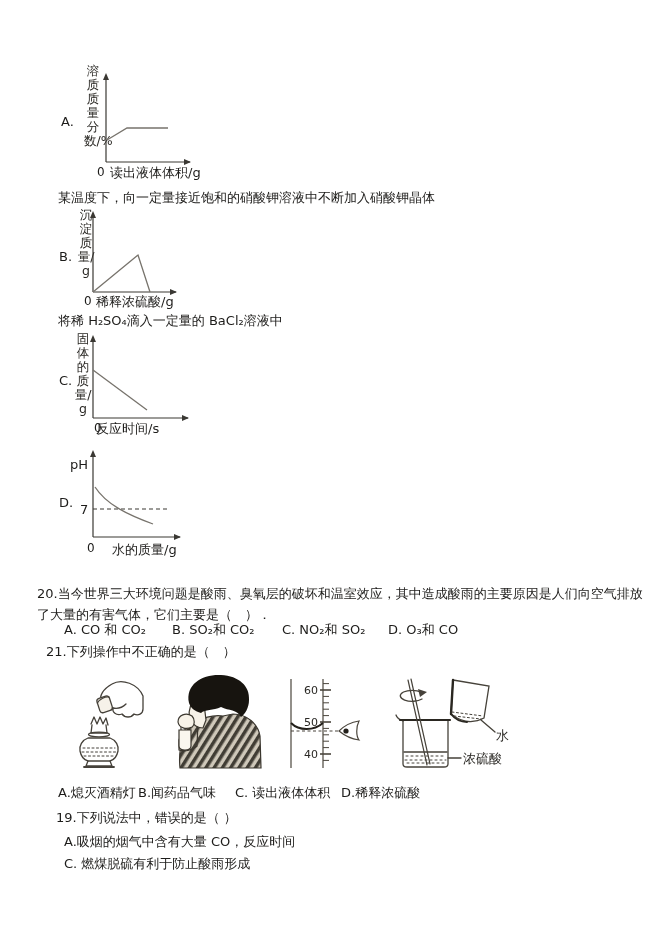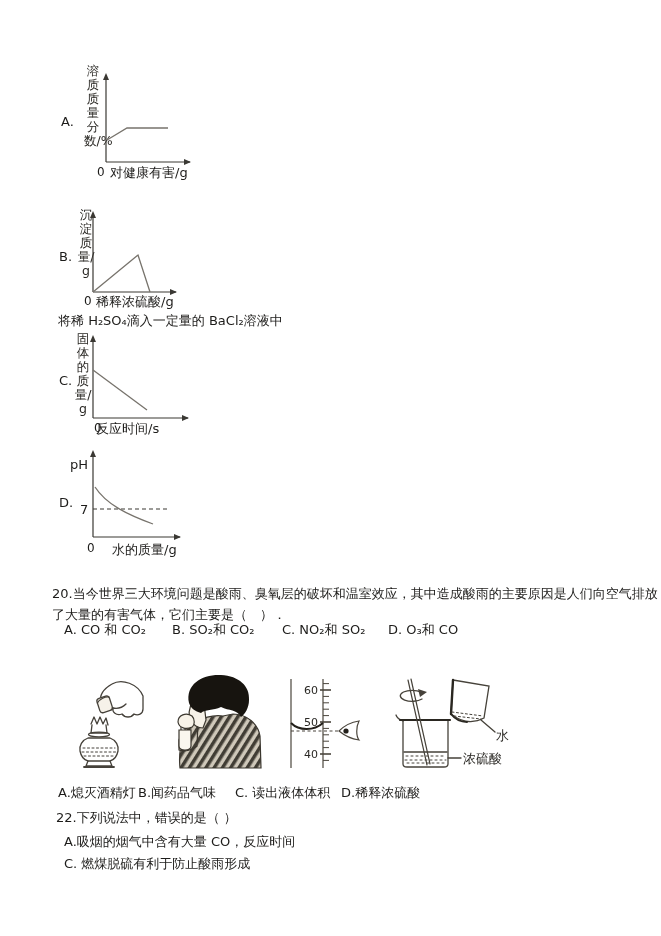--- a/index.html
+++ b/index.html
@@ -24,21 +24,22 @@
   <svg class="gsvg" style="left:100px;top:70px" width="95" height="96">
     <g stroke="#3a3833" stroke-width="1.2" fill="none">
       <line x1="6" y1="8" x2="6" y2="92"></line>
       <line x1="6" y1="92" x2="90" y2="92"></line>
     </g>
     <polygon points="3,10 6,3 9,10" fill="#3a3833"></polygon>
     <polygon points="84,89 91,92 84,95" fill="#3a3833"></polygon>
     <polyline fill="none" stroke="#77736c" stroke-width="1.3" points="7,70 27,58 68,58"></polyline>
   </svg>
   <span class="txt small" style="left:97px;top:162px">0</span>
-  <span class="txt" style="left:110px;top:163px">对健康有害/g</span>
+  <span class="txt" style="left:110px;top:163px">读出液体体积/g</span>
+  <div class="txt" style="left:58px;top:188px">某温度下，向一定量接近饱和的硝酸钾溶液中不断加入硝酸钾晶体</div>
 
   <span class="txt" style="left:59px;top:247px">B.</span>
   <div class="ylab" style="left:77px;top:208px">沉淀质量/g</div>
   <svg class="gsvg" style="left:88px;top:210px" width="95" height="86">
     <g stroke="#3a3833" stroke-width="1.2" fill="none">
       <line x1="5" y1="6" x2="5" y2="82"></line>
       <line x1="5" y1="82" x2="88" y2="82"></line>
     </g>
     <polygon points="2,8 5,1 8,8" fill="#3a3833"></polygon>
     <polygon points="82,79 89,82 82,85" fill="#3a3833"></polygon>
@@ -71,26 +72,27 @@
       <line x1="5" y1="87" x2="92" y2="87"></line>
     </g>
     <polygon points="2,7 5,0 8,7" fill="#3a3833"></polygon>
     <polygon points="86,84 93,87 86,90" fill="#3a3833"></polygon>
     <line x1="5" y1="59" x2="80" y2="59" stroke="#3a3833" stroke-width="1.1" stroke-dasharray="4,3"></line>
     <path fill="none" stroke="#77736c" stroke-width="1.3" d="M7,37 C18,54 38,64 65,74"></path>
   </svg>
   <span class="txt small" style="left:87px;top:538px">0</span>
   <span class="txt" style="left:112px;top:540px">水的质量/g</span>
 
-  <div class="txt wrap" style="left:52px;top:583px;width:608px">20.当今世界三大环境问题是酸雨、臭氧层的破坏和温室效应，其中造成酸雨的主要原因是人们向空气排放了大量的有害气体，它们主要是（　）．</div>
+  <div class="txt wrap" style="left:37px;top:583px;width:608px">20.当今世界三大环境问题是酸雨、臭氧层的破坏和温室效应，其中造成酸雨的主要原因是人们向空气排放了大量的有害气体，它们主要是（　）．</div>
   <span class="txt" style="left:64px;top:620px">A. CO 和 CO₂</span>
   <span class="txt" style="left:172px;top:620px">B. SO₂和 CO₂</span>
   <span class="txt" style="left:282px;top:620px">C. NO₂和 SO₂</span>
   <span class="txt" style="left:388px;top:620px">D. O₃和 CO</span>
 
+  <div class="txt" style="left:46px;top:642px">21.下列操作中不正确的是（　）</div>
 
   <svg class="gsvg" style="left:68px;top:676px" width="100" height="100">
     <g stroke="#45413a" stroke-width="1.3" fill="none" stroke-linecap="round" stroke-linejoin="round">
       <path d="M75,20 C70,8 54,2 44,8 C35,13 31,20 33,26 C35,31 40,33 45,32 C44,36 48,40 54,38 C57,42 63,42 66,38 C70,40 75,38 75,33 Z"></path>
       <path d="M45,32 C50,33 55,31 58,28"></path>
       <g>
         <rect x="30" y="21" width="13" height="15" rx="3" fill="#f6f2e9" transform="rotate(-18 36 28)"></rect>
         <path d="M30,25 C33,22 40,21 43,23" transform="rotate(-18 36 28)"></path>
       </g>
       <path d="M23,48 L26,41 L29,48 L32,41 L35,48 L38,42 L40,49"></path>
@@ -175,17 +177,17 @@
     </g>
     <text x="103" y="68" font-size="13">水</text>
     <text x="70" y="91" font-size="13">浓硫酸</text>
   </svg>
 
   <span class="txt" style="left:58px;top:783px">A.熄灭酒精灯</span>
   <span class="txt" style="left:138px;top:783px">B.闻药品气味</span>
   <span class="txt" style="left:235px;top:783px">C. 读出液体体积</span>
   <span class="txt" style="left:341px;top:783px">D.稀释浓硫酸</span>
 
-  <div class="txt" style="left:56px;top:808px">22.下列说法中，错误的是（ ）</div>
+  <div class="txt" style="left:56px;top:808px">19.下列说法中，错误的是（ ）</div>
   <span class="txt" style="left:64px;top:832px">A.吸烟的烟气中含有大量 CO，反应时间</span>
   <span class="txt" style="left:64px;top:854px">C. 燃煤脱硫有利于防止酸雨形成</span>
 
 </div>
 
 </body></html>

